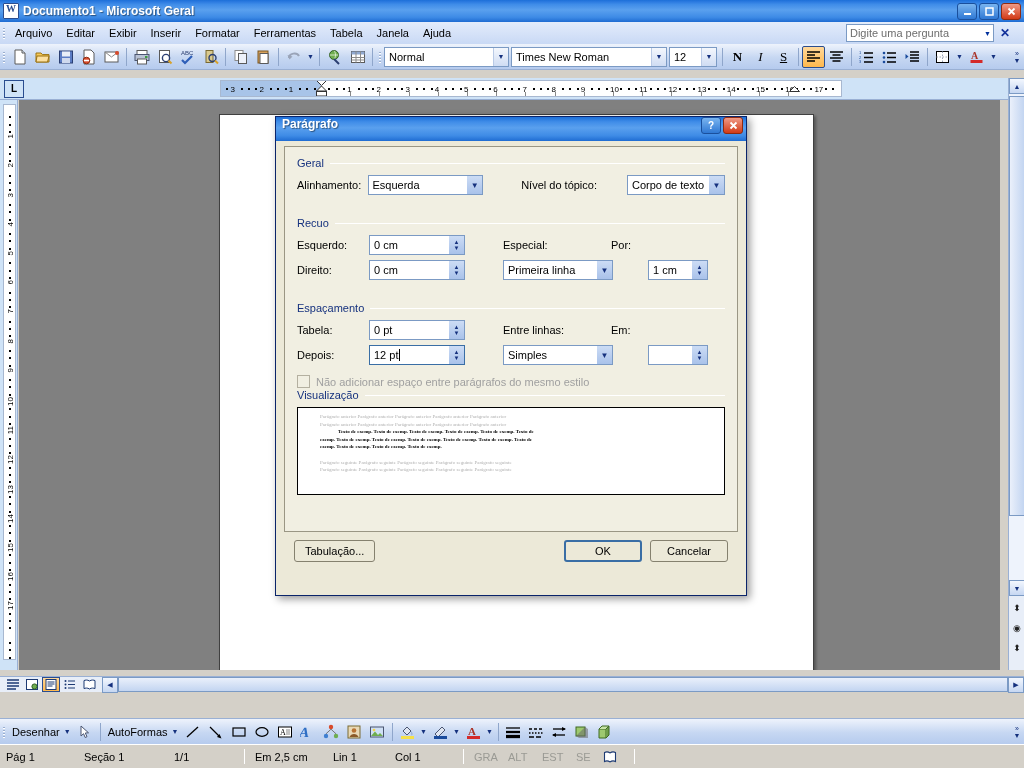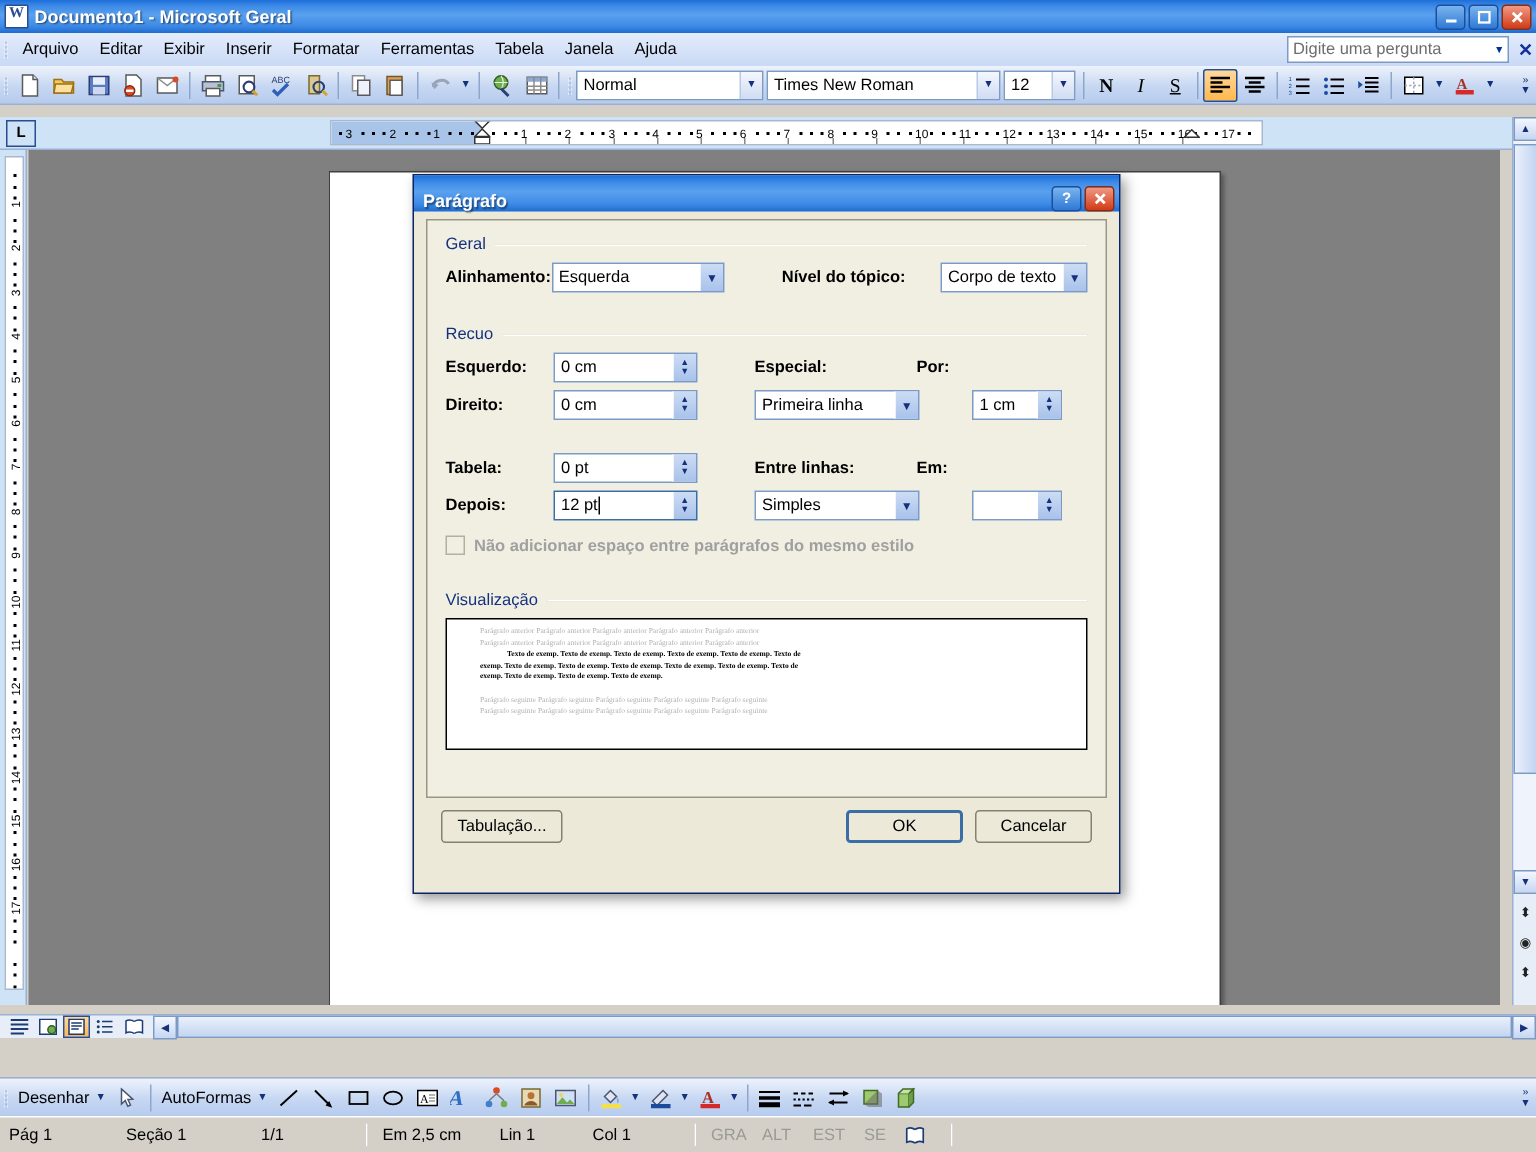--- a/index.html
+++ b/index.html
@@ -52,21 +52,21 @@
   .grip { width: 8px; height: 16px; flex: none; position: relative; }
   .grip:before {
     content: ""; position: absolute; left: 3px; top: 2px; width: 2px; height: 13px;
     background-image: radial-gradient(#fff 40%, transparent 41%), radial-gradient(#9aaecf 40%, transparent 41%);
     background-size: 2px 3px; background-position: 1px 1px, 0 0;
   }
   .menubar .mi {
     padding: 3px 7px; color: #000; font-size: 11px; white-space: nowrap;
   }
   .ask-box {
-    margin-left: auto; margin-right: 0; display: flex; align-items: center; gap: 4px;
+    margin-left: auto; margin-right: 12px; display: flex; align-items: center; gap: 4px;
   }
   .ask-input {
     width: 148px; height: 18px; background: #fff; border: 1px solid #7b9ac4;
     display: flex; align-items: center; padding-left: 3px;
     color: #6d6d6d; font-size: 11px;
   }
   .ask-input .arr { margin-left: auto; margin-right: 2px; font-size: 7px; color: #00309c; }
   .ask-x { color: #13329b; font-size: 12px; font-weight: bold; padding: 0 2px; }
 
   
@@ -196,21 +196,21 @@
   .st-sep { width: 1px; height: 15px; background: #a0a0a0; border-right: 1px solid #fff; margin: 0 4px; }
 
   
   .dialog {
     position: absolute; left: 275px; top: 116px; width: 472px; height: 480px;
     background: #ece9d8; border: 1px solid #0a246a;
     box-shadow: 3px 3px 8px rgba(0,0,0,.4);
   }
   .dlg-title {
     height: 24px; background: linear-gradient(to bottom,#1c6fd8 0%,#3f8ce8 20%,#5aa0ee 45%,#3e8be6 78%,#1f6cd2 100%);
-    display: flex; align-items: flex-end; padding: 0 3px 0 6px;
+    display: flex; align-items: flex-start; padding: 0 3px 0 6px;
   }
   .dlg-title .t {
     color: #fff; font-weight: bold; font-size: 12px;
     text-shadow: 1px 1px 1px rgba(0,0,0,.45);
   }
   .dlg-title .btns { margin-left: auto; display: flex; gap: 2px; }
   .dlg-body { position: relative; padding: 6px 8px 8px 8px; }
 
   .tabs { display: flex; align-items: flex-end; height: 20px; position: relative; z-index: 2; margin-left: 11px; }
   .tab {
@@ -227,21 +227,21 @@
     margin-top: -1px; padding: 10px 12px 12px 12px; position: relative; z-index: 1;
     height: 386px;
   }
 
   .grp { position: relative; margin-bottom: 2px; }
   .grp-head { display: flex; align-items: center; gap: 6px; margin-bottom: 6px; }
   .grp-head .lbl { color: #15317e; font-size: 11px; white-space: nowrap; }
   .grp-head .line { flex: 1; height: 1px; background: #b7b39f; border-bottom: 1px solid #fff; }
 
   .row { display: flex; align-items: center; margin-bottom: 5px; }
-  .flabel { font-size: 11px; color: #000; white-space: nowrap; font-weight: bold; }
+  .flabel { font-size: 11px; color: #000; white-space: nowrap; }
   .flabel.dim { color: #a0a0a0; }
   .fld {
     height: 20px; background: #fff; border: 1px solid #7b9ac4;
     display: flex; align-items: center; padding-left: 4px; font-size: 11px; color: #000;
   }
   .fld .dd {
     margin-left: auto; width: 16px; height: 18px; flex: none;
     background: linear-gradient(to bottom,#ccdcf5,#a9c2ea);
     border-left: 1px solid #fff;
     display: flex; align-items: center; justify-content: center;
@@ -997,20 +997,24 @@
               <span>1 cm</span>
               <span class="spin">
                   <span>▲</span>
                   <span>▼</span>
                 </span>
             </div>
           </div>
         </div>
 
         <div class="grp" style="margin-top:22px">
+          <div class="grp-head">
+            <span class="lbl">Espaçamento</span>
+            <span class="line"></span>
+          </div>
           <div class="row">
             <span class="flabel" style="width:72px">Tabela:</span>
             <div class="fld" style="width:96px">
               <span>0 pt</span>
               <span class="spin">
                   <span>▲</span>
                   <span>▼</span>
                 </span>
             </div>
             <span class="flabel" style="width:108px; margin-left:38px">Entre linhas:</span>
@@ -1038,21 +1042,21 @@
                 </span>
             </div>
           </div>
         </div>
 
         <div class="chkrow">
           <span class="chk"></span>
           <span class="flabel dim">Não adicionar espaço entre parágrafos do mesmo estilo</span>
         </div>
 
-        <div class="grp" style="margin-top:24px">
+        <div class="grp" style="margin-top:1px">
           <div class="grp-head">
             <span class="lbl">Visualização</span>
             <span class="line"></span>
           </div>
           <div class="preview">
             <div class="pv-line pv-gray" style="padding-left:14px">Parágrafo anterior Parágrafo anterior Parágrafo anterior Parágrafo anterior Parágrafo anterior</div>
             <div class="pv-line pv-gray" style="padding-left:14px">Parágrafo anterior Parágrafo anterior Parágrafo anterior Parágrafo anterior Parágrafo anterior</div>
             <div class="pv-line pv-black" style="padding-left:32px">Texto de exemp. Texto de exemp. Texto de exemp. Texto de exemp. Texto de exemp. Texto de</div>
             <div class="pv-line pv-black" style="padding-left:14px">exemp. Texto de exemp. Texto de exemp. Texto de exemp. Texto de exemp. Texto de exemp. Texto de</div>
             <div class="pv-line pv-black" style="padding-left:14px">exemp. Texto de exemp. Texto de exemp. Texto de exemp.</div>

